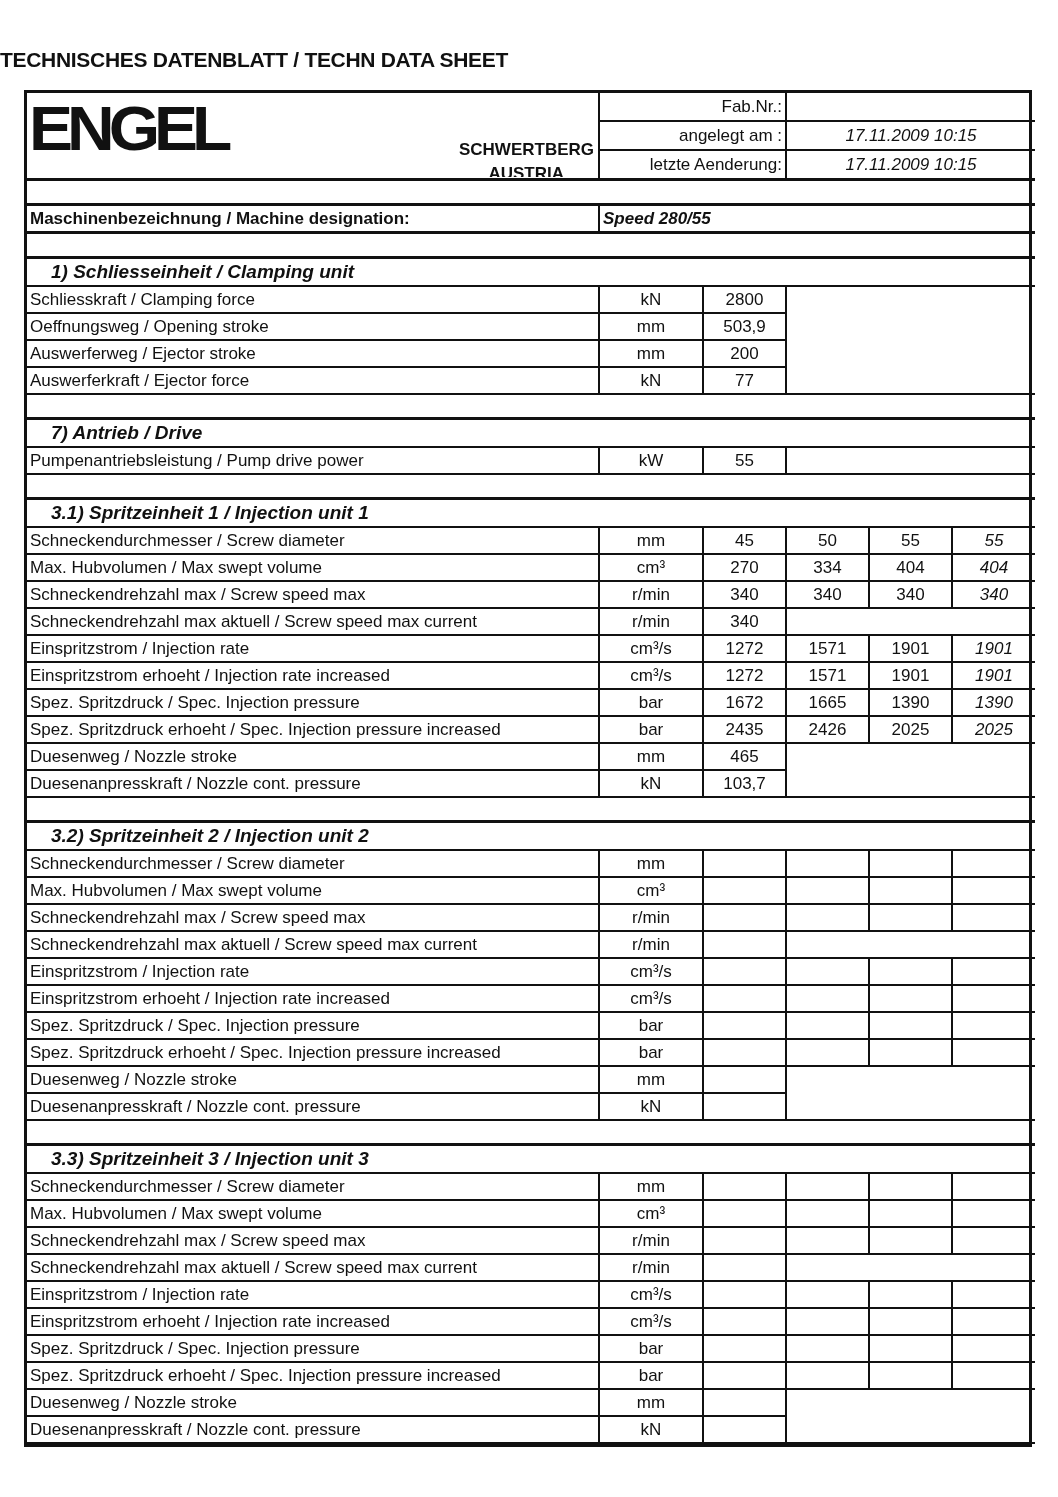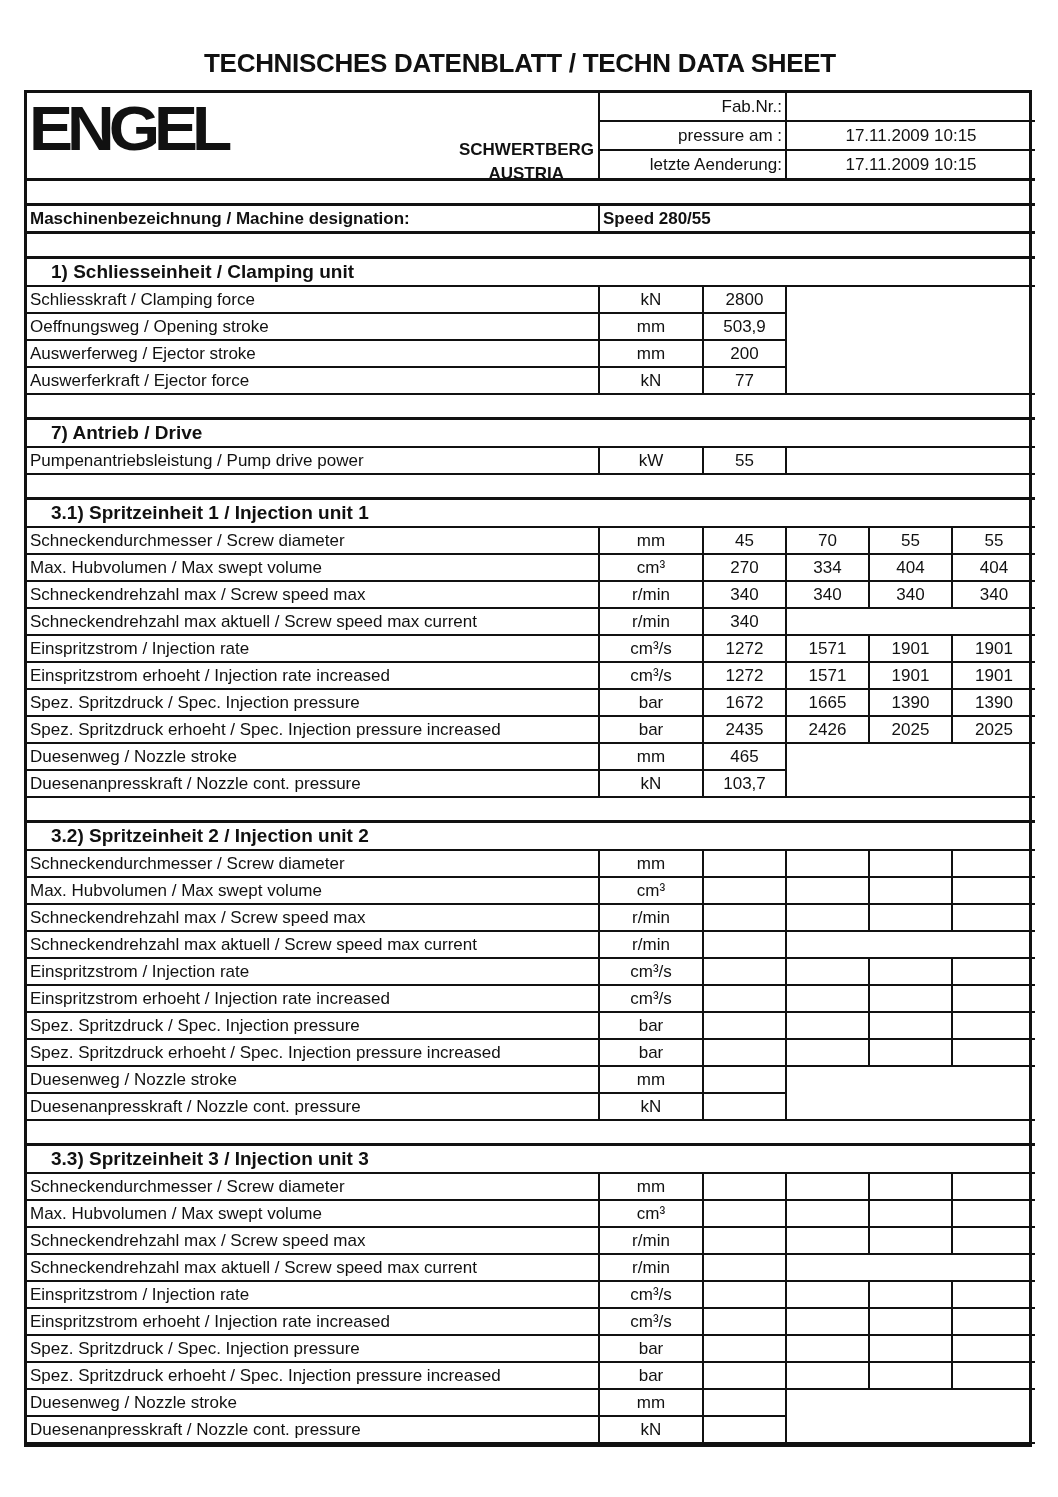--- a/index.html
+++ b/index.html
@@ -1,34 +1,34 @@
 <!DOCTYPE html>
 <html><head>
 <meta charset="utf-8">
 <style>
   html, body { margin: 0; padding: 0; background: #ffffff; }
   body { width: 1058px; height: 1497px; position: relative; overflow: hidden;
          font-family: "Liberation Sans", sans-serif; color: #111; }
-  .doc-title { position: absolute; left: 0; width: 1040px; top: 48px; text-align: center;
-               font-weight: bold; font-size: 26px; letter-spacing: -0.3px; }
+  .doc-title { position: absolute; left: 0; width: 1040px; top: 48px; 
+               font-weight: bold; font-size: 21px; letter-spacing: -0.3px; }
   .sheet { position: absolute; left: 24px; top: 90px; width: 1008px;
            border: 3px solid #111; box-sizing: border-box; }
   table { border-collapse: collapse; width: 100%; table-layout: fixed; }
   td { border: 2px solid #111; padding: 0 3px; height: 25px; font-size: 17px;
        white-space: nowrap; overflow: hidden; }
   td.c { text-align: center; }
   td.r { text-align: right; }
   .spacer td { height: 22px; border-left: none; border-right: none; }
   .section td.sec { font-weight: bold; font-size: 19px; height: 26px; border-top-width: 3px; padding-left: 24px; }
   .hdr td { height: 27px; }
   .logo { font-weight: 900; font-size: 66px; letter-spacing: -6px; line-height: 66px;
           transform: scaleY(0.95); padding-left: 2px; }
   .loc { font-weight: bold; font-size: 17px; text-align: right; line-height: 24px; }
   .desig td { font-weight: bold; font-size: 17px; border-top-width: 3px; border-bottom-width: 3px; }
-  .no-r { border-right: none; }
+  .no-r { border-right: none; font-style: italic; }
   .no-l { border-left: none; }
   .no-t { border-top: none; }
   .rowlabel { font-size: 17px; }
 </style>
 </head>
 <body>
 
 <div class="doc-title">TECHNISCHES DATENBLATT / TECHN DATA SHEET</div>
 
 <div class="sheet">
@@ -37,34 +37,34 @@
       <col style="width:572px">
       <col style="width:104px">
       <col style="width:83px">
       <col style="width:83px">
       <col style="width:83px">
       <col style="width:83px">
     </colgroup>
     <tbody>
 
       <tr class="hdr">
-        <td rowspan="3" class="no-t no-l" style="position:relative; padding:0; border-bottom-width:3px;">
+        <td rowspan="3" class="no-t no-l" style="position:relative; padding:0; border-bottom-width:3px;border-radius:16px;">
           <div style="display:flex; justify-content:space-between; align-items:flex-start; height:81px;">
             <div class="logo">ENGEL</div>
             <div style="padding:3px 4px 0 0;margin-top:40px;">
               <div class="loc">SCHWERTBERG</div>
               <div class="loc" style="padding-right:30px;">AUSTRIA</div>
             </div>
           </div>
         </td>
         <td colspan="2" class="r no-t">Fab.Nr.:</td>
         <td colspan="3" class="c no-t no-r"></td>
       </tr>
       <tr class="hdr">
-        <td colspan="2" class="r">pressure am :</td>
+        <td colspan="2" class="r">angelegt am :</td>
         <td colspan="3" class="c no-r">17.11.2009 10:15</td>
       </tr>
       <tr class="hdr">
         <td colspan="2" class="r" style="border-bottom-width:3px;">letzte Aenderung:</td>
         <td colspan="3" class="c no-r" style="border-bottom-width:3px;">17.11.2009 10:15</td>
       </tr>
       <tr class="spacer">
           <td colspan="6"></td>
         </tr>
 
@@ -119,21 +119,21 @@
     </tbody>
 
     <tbody id="injection-body">
         <tr class="section">
           <td colspan="6" class="sec no-l no-r">3.1) Spritzeinheit 1 / Injection unit 1</td>
         </tr>
         <tr>
           <td class="no-l rowlabel">Schneckendurchmesser / Screw diameter</td>
           <td class="c">mm</td>
           <td class="c">45</td>
-          <td class="c">70</td>
+          <td class="c">50</td>
           <td class="c">55</td>
           <td class="c no-r">55</td>
         </tr>
         <tr>
           <td class="no-l rowlabel">Max. Hubvolumen / Max swept volume</td>
           <td class="c">cm³</td>
           <td class="c">270</td>
           <td class="c">334</td>
           <td class="c">404</td>
           <td class="c no-r">404</td>

